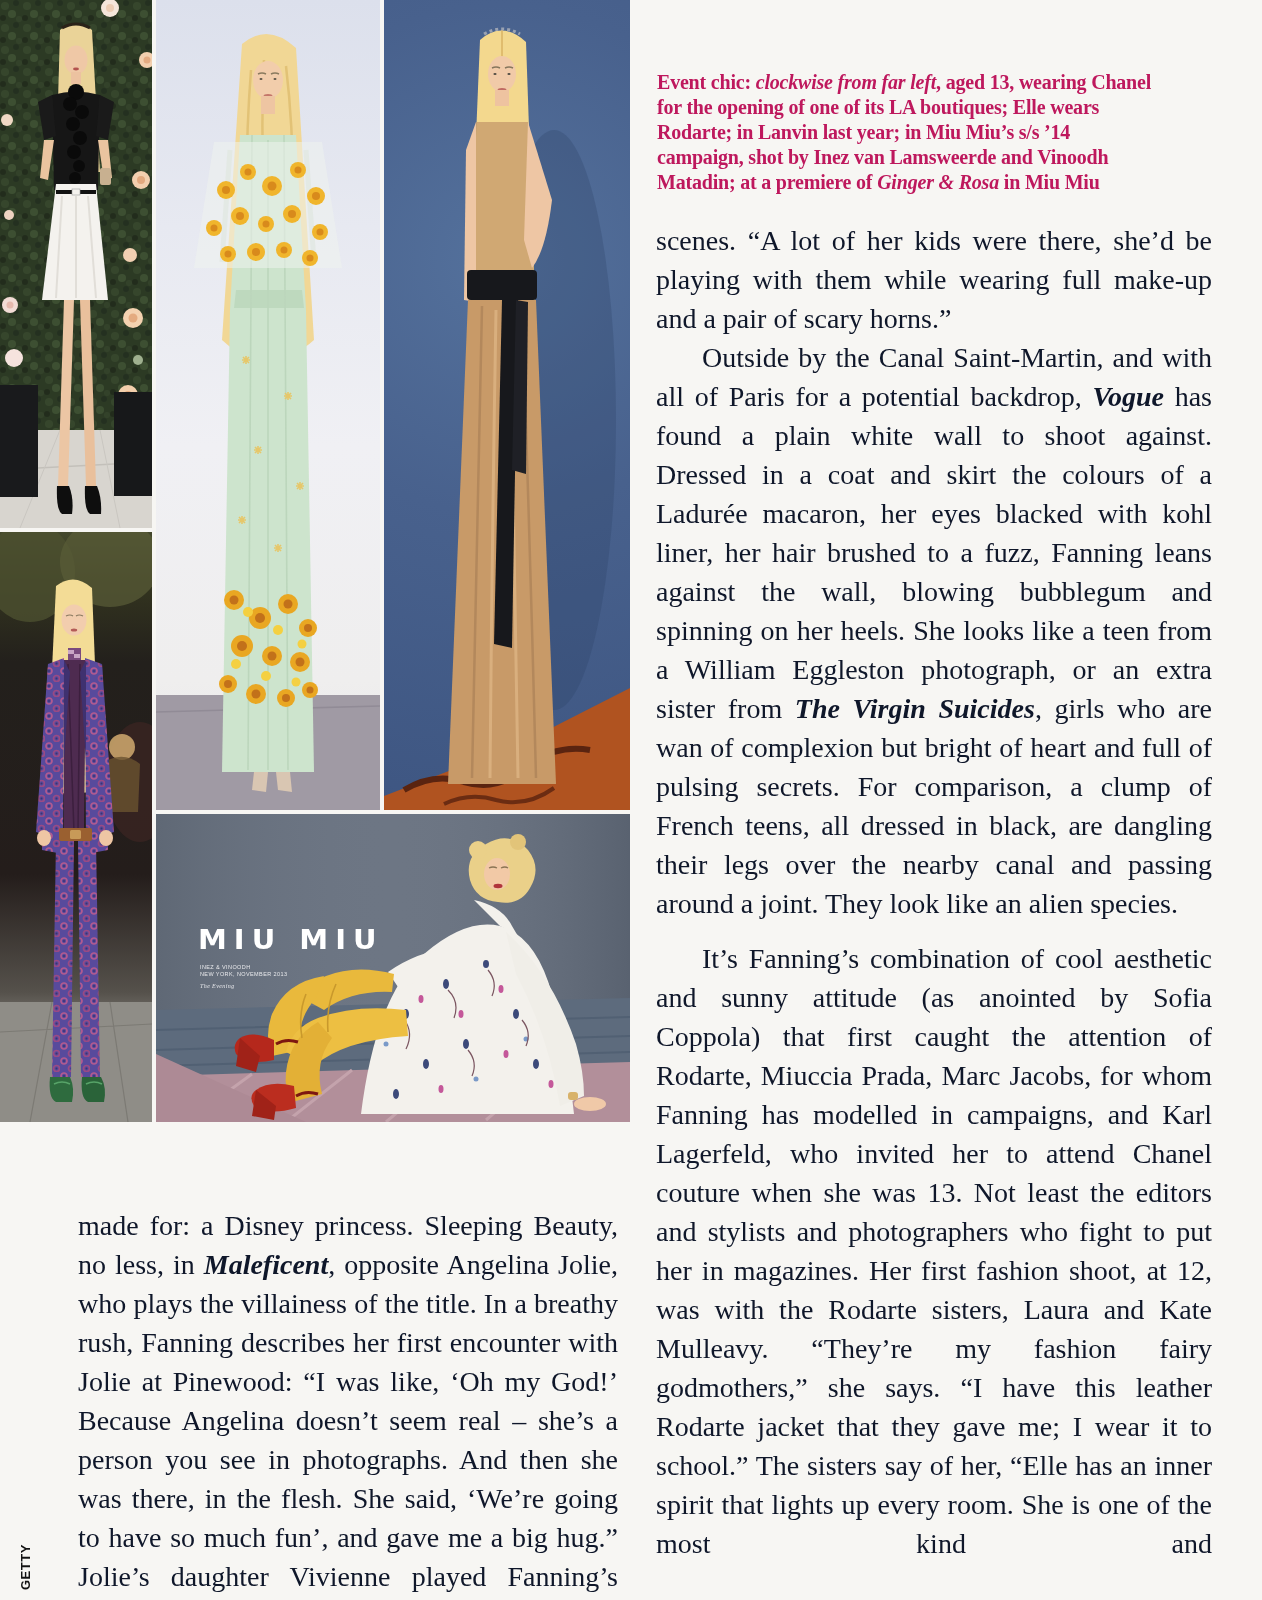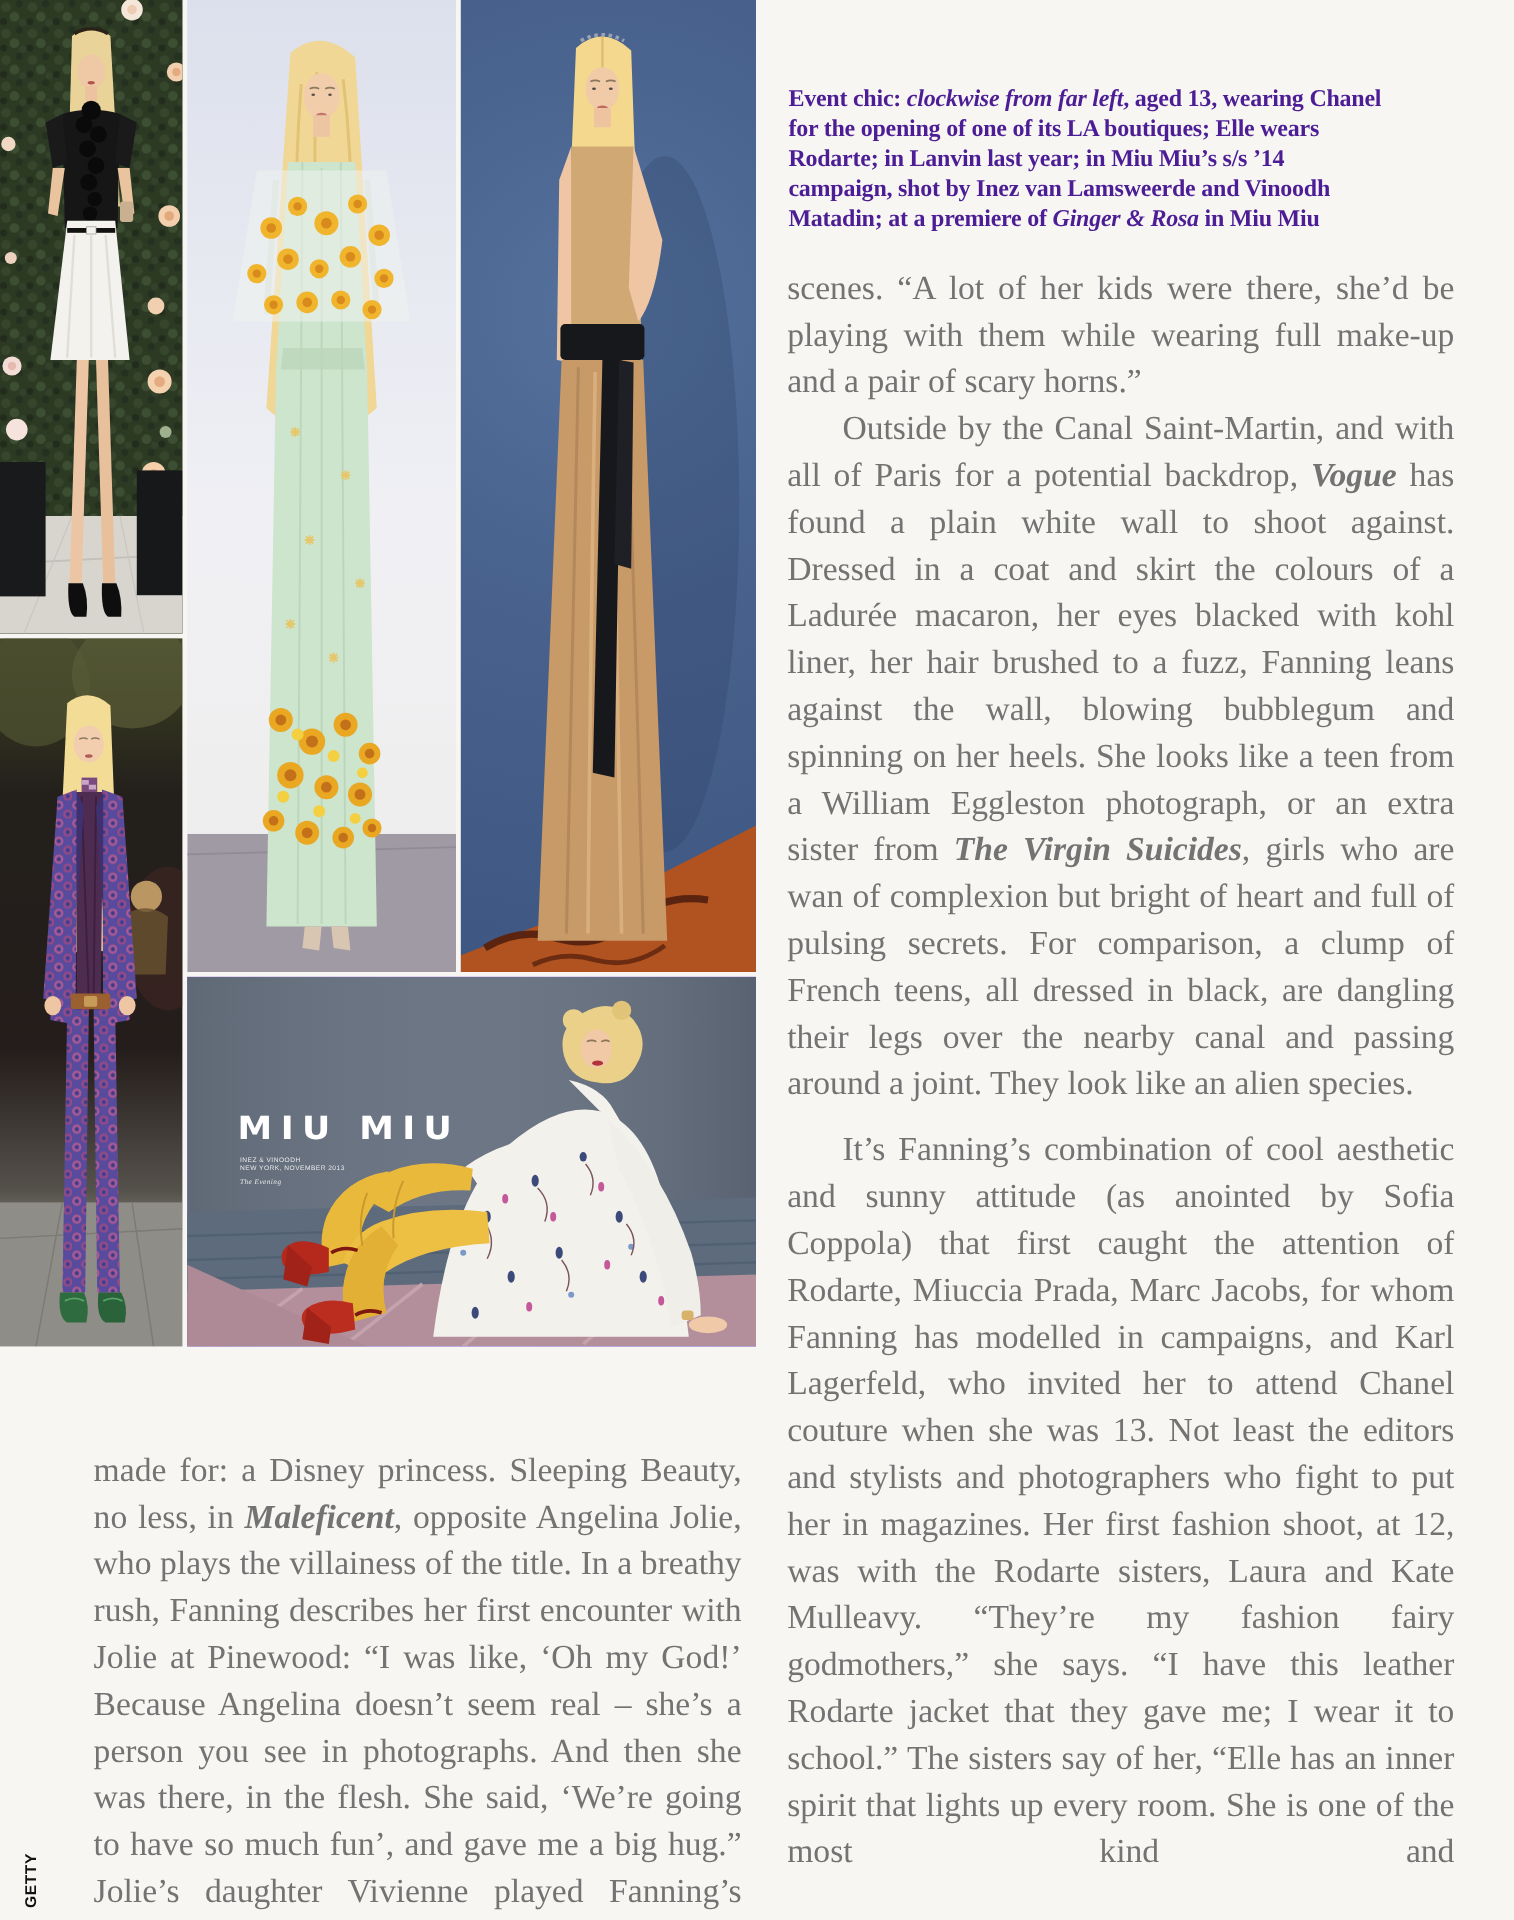--- a/index.html
+++ b/index.html
@@ -10,30 +10,30 @@
   }
   .photo{position:absolute;overflow:hidden;}
   .photo svg{display:block;width:100%;height:100%;}
   #photo-chanel{left:0;top:0;width:152px;height:528px;background:#2c3a24;}
   #photo-purple{left:0;top:532px;width:152px;height:590px;
      background:linear-gradient(180deg,#44482c 0%,#33341f 9%,#23201c 22%,#241d1b 58%,#55514b 78%,#8f8d87 86%,#94928c 100%);}
   #photo-rodarte{left:156px;top:0;width:224px;height:810px;
      background:linear-gradient(180deg,#dce0ec 0%,#e7e9f1 28%,#f0f0f4 55%,#efeeee 84%,#e8e7e8 100%);}
   #photo-lanvin{left:384px;top:0;width:246px;height:810px;
      background:radial-gradient(circle at 48% 32%,#54719c 0%,#48618d 45%,#3e5682 100%);}
-  #photo-miu{left:156px;top:814px;width:474px;height:308px;background:#8b5cf6;}
+  #photo-miu{left:156px;top:814px;width:474px;height:308px;background:#0f172a;}
 
   .caption{
     position:absolute;left:657px;top:70px;width:502px;
-    font-weight:bold;font-size:20px;line-height:25px;letter-spacing:-0.2px;color:#4c1d95;
+    font-weight:bold;font-size:20px;line-height:25px;letter-spacing:-0.2px;color:#be185d;
   }
   .caption p{margin:0;}
   .caption em{font-style:italic;}
 
-  .col{position:absolute;text-align:justify;font-size:28px;line-height:39px;color:#737373;overflow:hidden;}
+  .col{position:absolute;text-align:justify;font-size:28px;line-height:39px;color:#0f172a;overflow:hidden;}
   .col p{margin:0;}
   .col p.indent{text-indent:46px;}
   .col p.cut{text-align-last:justify;margin-top:16px;}
   .col em{font-style:italic;font-weight:bold;}
   #col-right{left:656px;top:221px;width:556px;height:1379px;}
   #col-left{left:78px;top:1190px;width:540px;height:453px;}
 
   .getty{
     position:absolute;left:18px;top:1590px;
     transform:rotate(-90deg);transform-origin:0 0;

